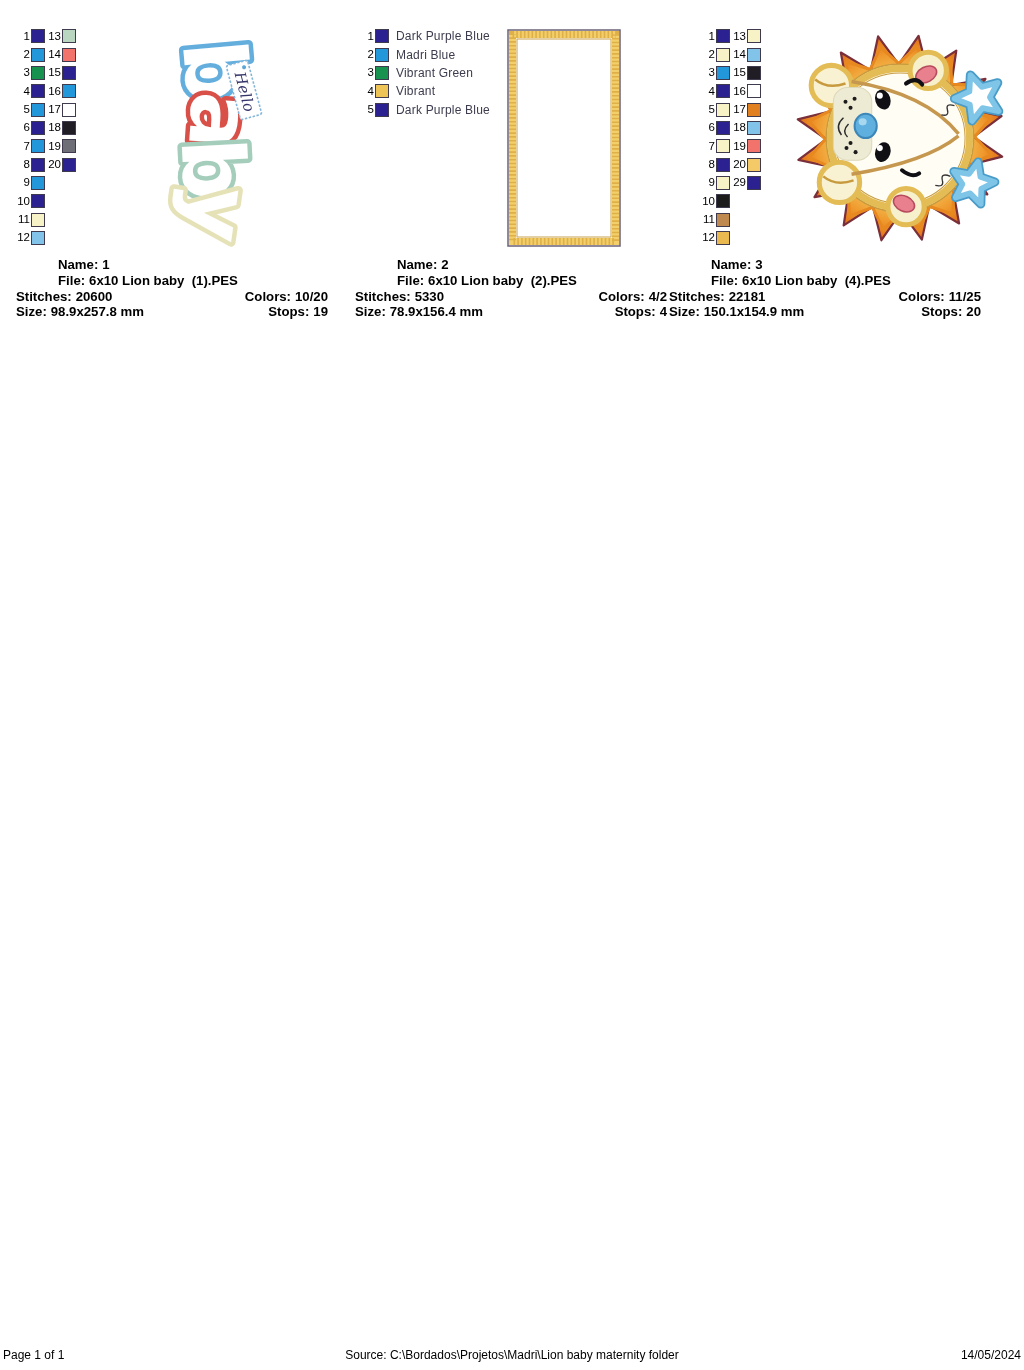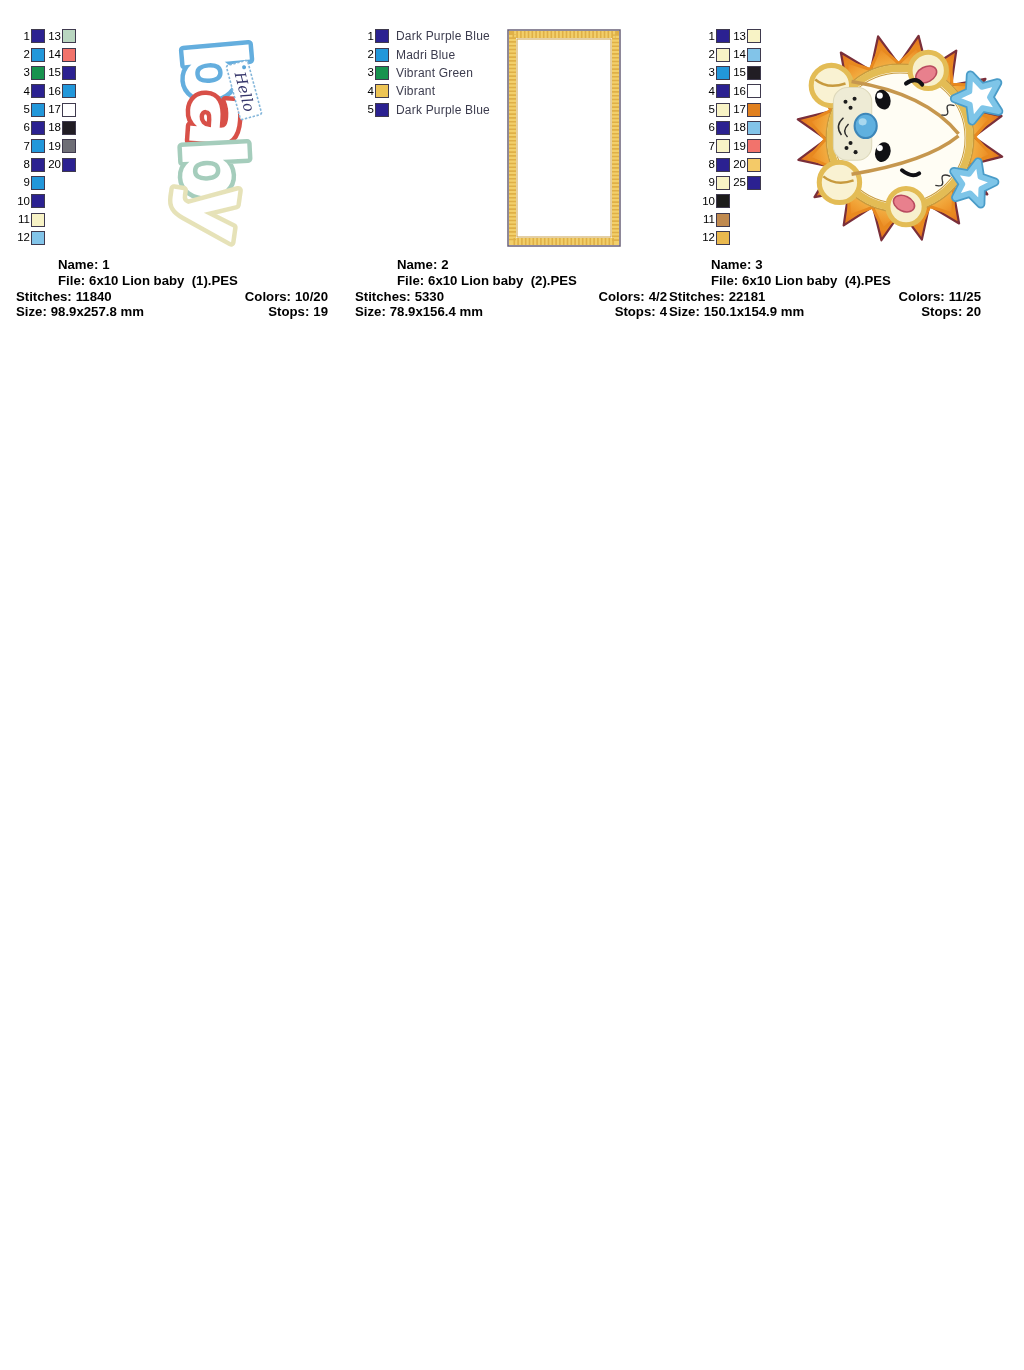--- a/index.html
+++ b/index.html
@@ -135,21 +135,21 @@
           <text class="tagtext" x="64" y="64" font-size="15" text-anchor="middle" fill="#35356a">Hello</text>
         </g>
       </g>
     </svg>
   </div>
 
   <div class="info" style="left:16px;top:257px">
     <div class="iline"><span>Name:</span><span class="iv">1</span></div>
     <div class="iline"><span>File:</span><span class="iv">6x10 Lion baby  (1).PES</span></div>
     <div class="irow">
-      <span><span>Stitches:</span><span class="iv">11840</span></span>
+      <span><span>Stitches:</span><span class="iv">20600</span></span>
       <span><span>Colors:</span><span class="iv">10/20</span></span>
     </div>
     <div class="irow">
       <span><span>Size:</span><span class="iv">98.9x257.8 mm</span></span>
       <span><span>Stops:</span><span class="iv">19</span></span>
     </div>
   </div>
 
   <div class="palette" style="left:358px;top:27px">
       <div class="pcol">
@@ -281,21 +281,21 @@
         </div>
         <div class="prow">
           <span class="pnum">19</span>
           <span class="pswatch" style="background: rgb(242, 115, 108);"></span>
         </div>
         <div class="prow">
           <span class="pnum">20</span>
           <span class="pswatch" style="background: rgb(244, 202, 104);"></span>
         </div>
         <div class="prow">
-          <span class="pnum">25</span>
+          <span class="pnum">29</span>
           <span class="pswatch" style="background: rgb(43, 33, 145);"></span>
         </div>
       </div>
     </div>
 
   <div class="preview" style="left:793px;top:25px">
     <svg width="218" height="224" viewBox="0 0 216 222">
       <defs>
         <radialGradient id="maneGrad" cx="0.5" cy="0.5" r="0.5">
           <stop offset="0.62" stop-color="#f5c157"></stop>
@@ -374,14 +374,19 @@
     <div class="irow">
       <span><span>Stitches:</span><span class="iv">22181</span></span>
       <span><span>Colors:</span><span class="iv">11/25</span></span>
     </div>
     <div class="irow">
       <span><span>Size:</span><span class="iv">150.1x154.9 mm</span></span>
       <span><span>Stops:</span><span class="iv">20</span></span>
     </div>
   </div>
 
+  <div class="footer">
+    <span class="fl">Page 1 of 1</span>
+    <span class="fc">Source: C:\Bordados\Projetos\Madri\Lion baby maternity folder</span>
+    <span class="fr">14/05/2024</span>
+  </div>
 
 </div>
 
 </body></html>

